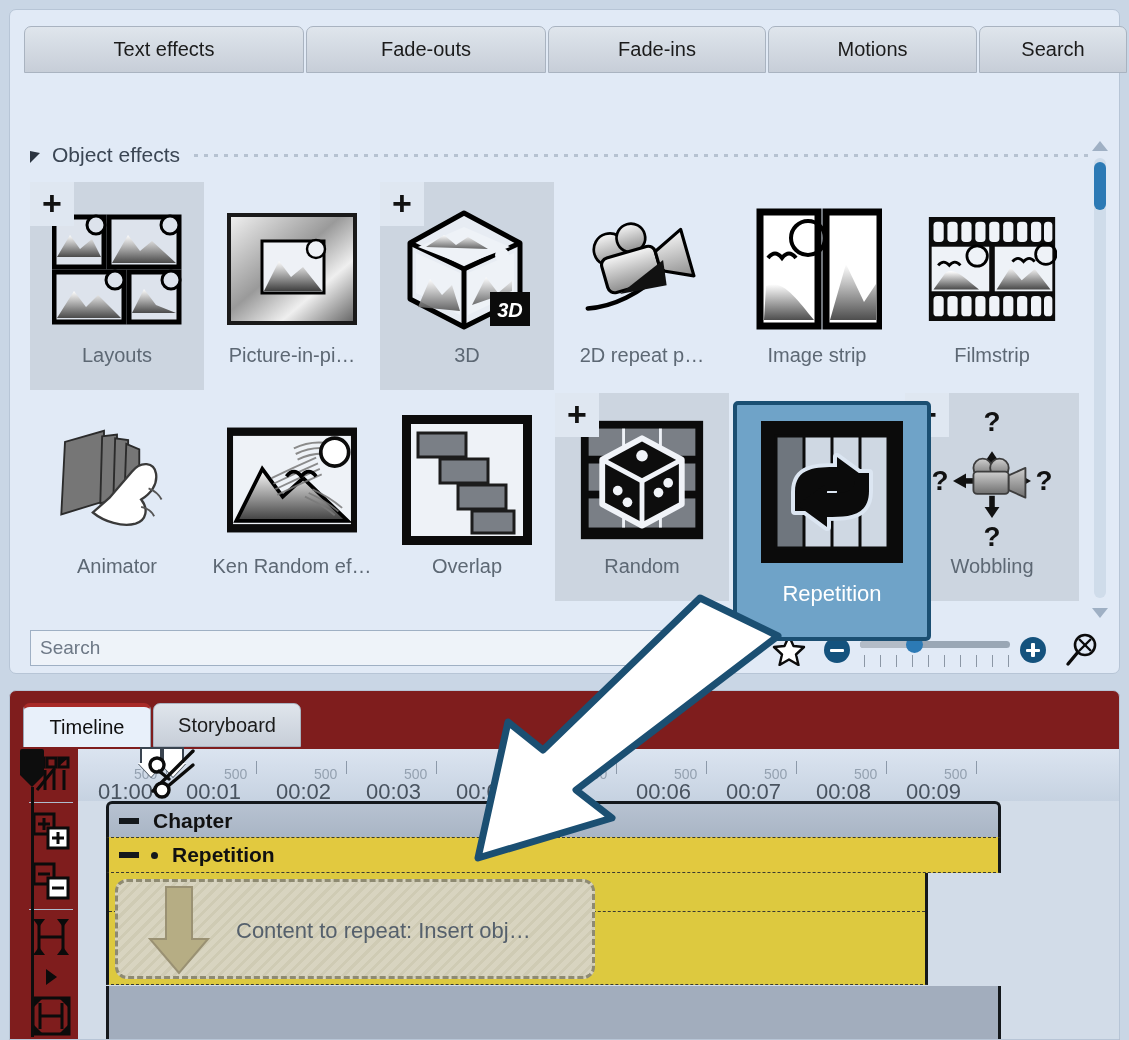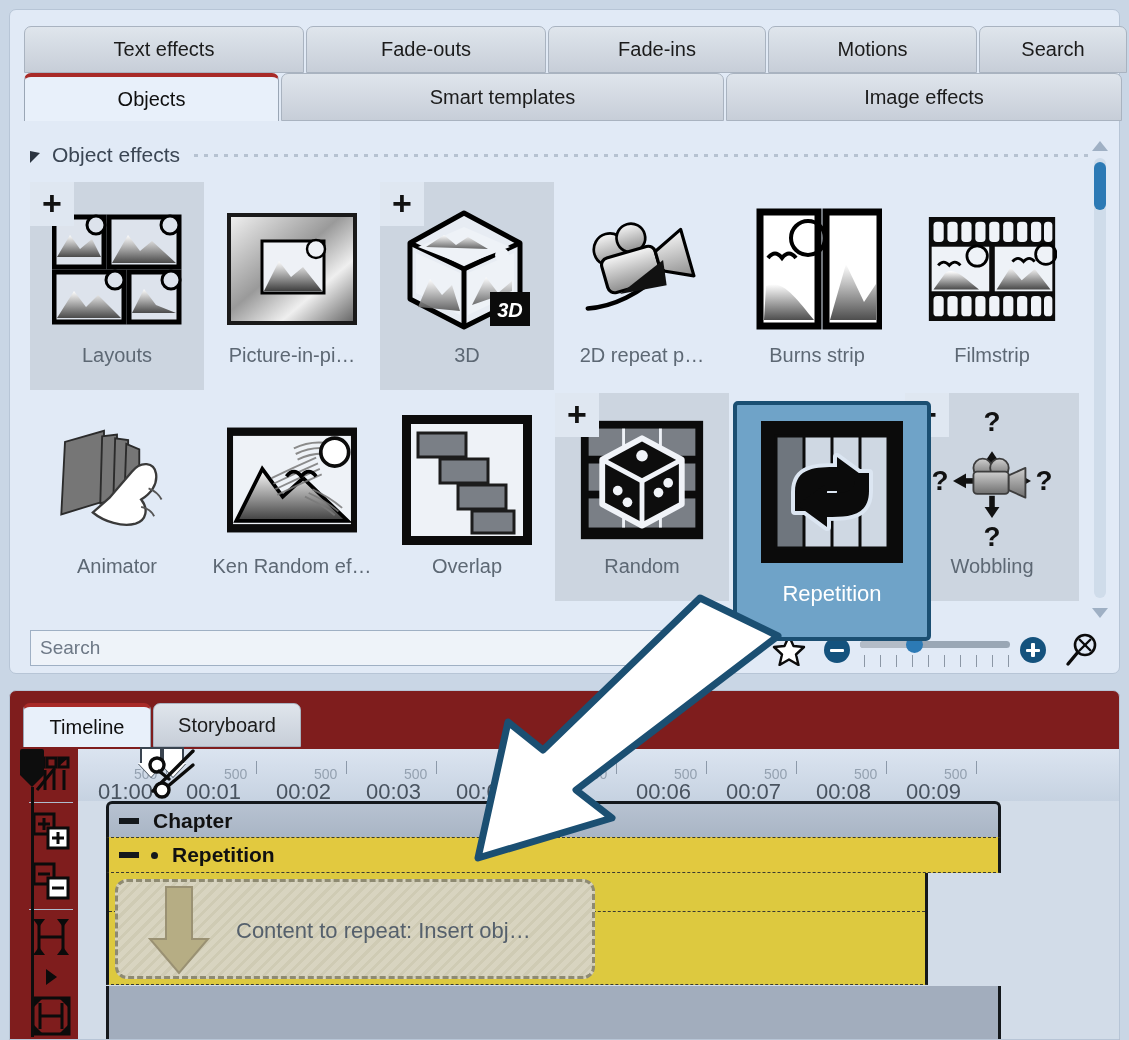--- a/index.html
+++ b/index.html
@@ -308,31 +308,20 @@
         <span>Fade-ins</span>
         </div>
       <div class="tab inactive-bottom" style="width:209px">
         <span>Motions</span>
         </div>
       <div class="tab inactive-bottom" style="width:148px">
         <span>Search</span>
         </div>
     </div>
 
-    <div class="tabrow2">
-      <div class="tab active" style="width:255px">
-        <span>Objects</span>
-        </div>
-      <div class="tab inactive-bottom" style="width:443px">
-        <span>Smart templates</span>
-        </div>
-      <div class="tab inactive-bottom" style="width:396px">
-        <span>Image effects</span>
-        </div>
-    </div>
 
     <div class="section-head">
       <div class="tri-down"></div>
       <div class="section-title">Object effects</div>
       <div class="dotline"></div>
     </div>
 
     <div class="grid">
 
       <div class="row row1">
@@ -449,21 +438,21 @@
                   </linearGradient>
                 </defs>
               <rect x="8" y="4" width="58" height="114" fill="#ffffff" stroke="#000" stroke-width="7"></rect>
               <path d="M12 112 L14 78 C 30 70, 44 90, 62 112 Z" fill="url(#gs)"></path>
               <path d="M16 50 q 7 -9 14 0 q 7 -9 14 0" fill="none" stroke="#000" stroke-width="4"></path>
               <circle cx="56" cy="30" r="17" fill="none" stroke="#000" stroke-width="4"></circle>
               <rect x="74" y="4" width="54" height="114" fill="#ffffff" stroke="#000" stroke-width="7"></rect>
               <path d="M78 112 L94 56 L112 94 L124 76 L124 112 Z" fill="url(#gs)"></path>
             </svg>
           </div>
-          <div class="cap">Burns strip</div>
+          <div class="cap">Image strip</div>
         </div>
 
         <div class="cell">
           <div class="thumb">
             <svg width="140" height="120" viewBox="0 0 140 120">
               <defs>
                   <linearGradient id="gf" x1="0" y1="0" x2="0" y2="1">
                 <stop offset="0" stop-color="#ffffff"></stop>
                     <stop offset="1" stop-color="#4a4a4a"></stop>
                   </linearGradient>

